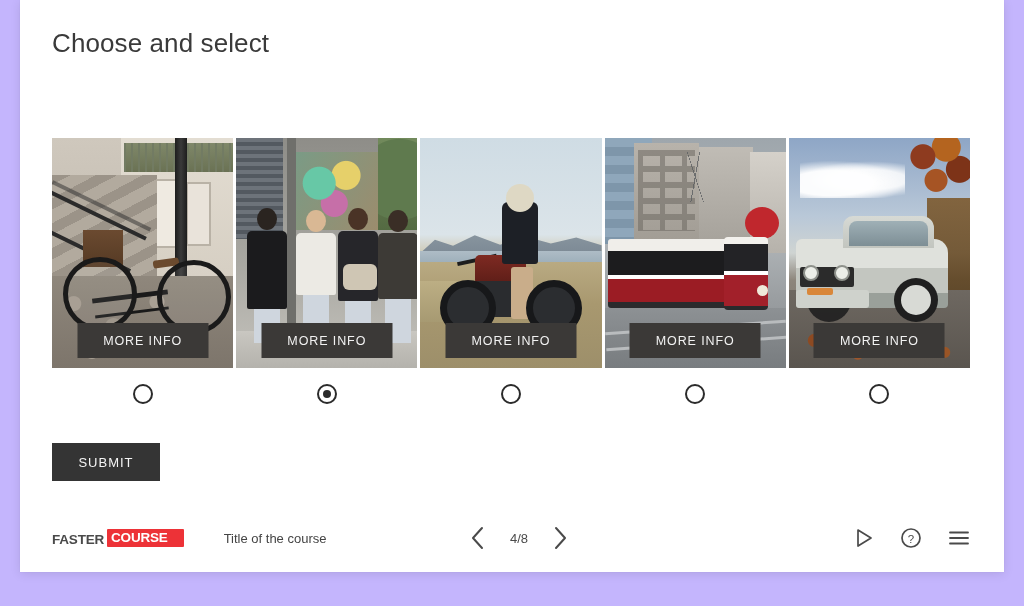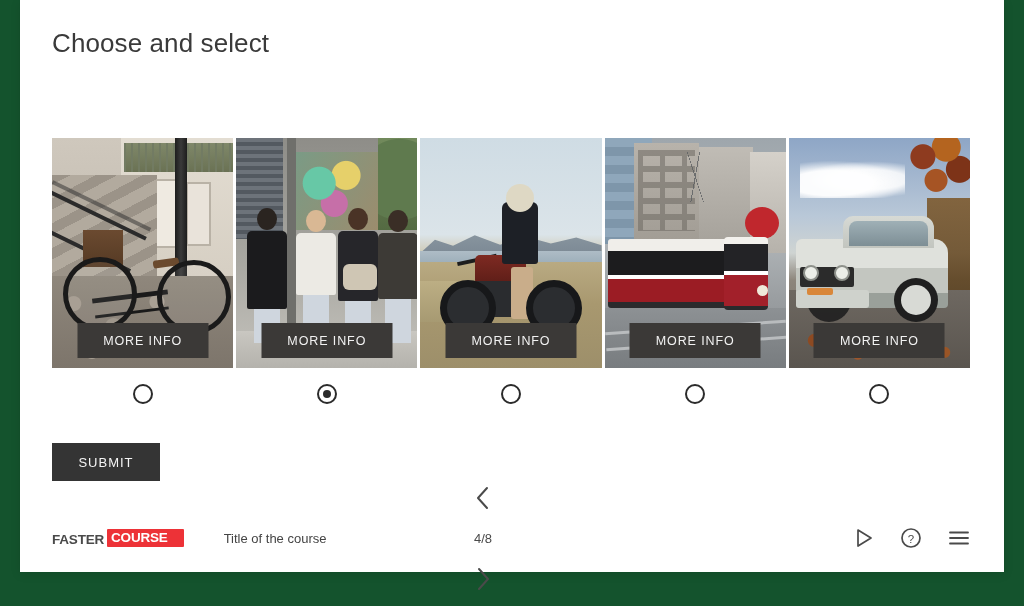--- a/index.html
+++ b/index.html
@@ -9,21 +9,21 @@
     height: 606px;
     overflow: hidden;
     background: #ffffff;
     font-family: "Liberation Sans", sans-serif;
   }
 
   .page-shell {
     position: relative;
     width: 1024px;
     height: 606px;
-    background: #14532d;
+    background: #c4b5fd;
   }
 
   
   .slide-card {
     position: absolute;
     left: 20px;
     top: 0px;
     width: 984px;
     height: 572px;
     background: #ffffff;
@@ -202,21 +202,20 @@
     font-size: 13px;
     color: #444444;
   }
 
   .pager {
     position: absolute;
     left: 418px;
     display: flex;
     align-items: center;
     gap: 20px;
-    flex-direction: column;
   }
 
   .chev {
     width: 16px;
     height: 26px;
     cursor: pointer;
     display: block;
   }
 
   .pager-count {

